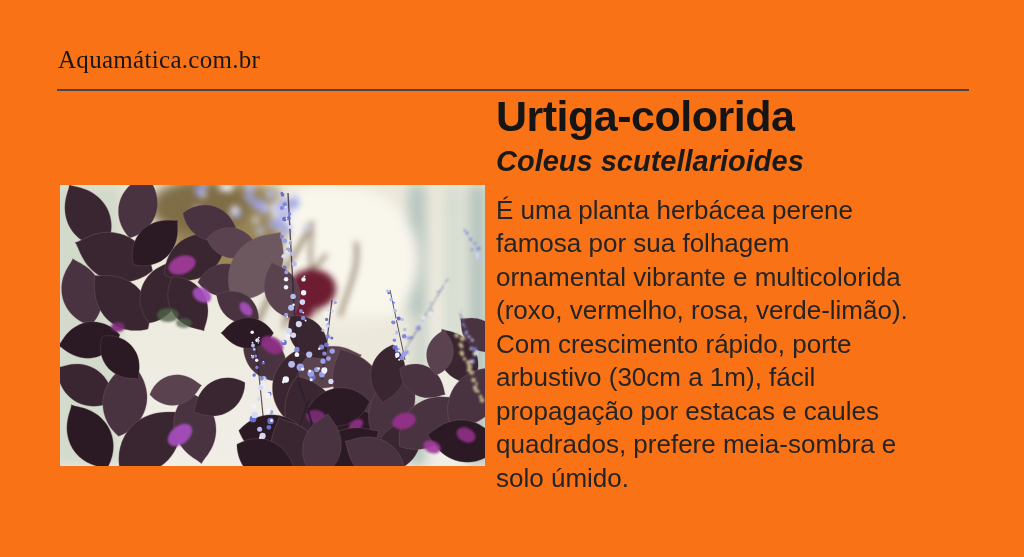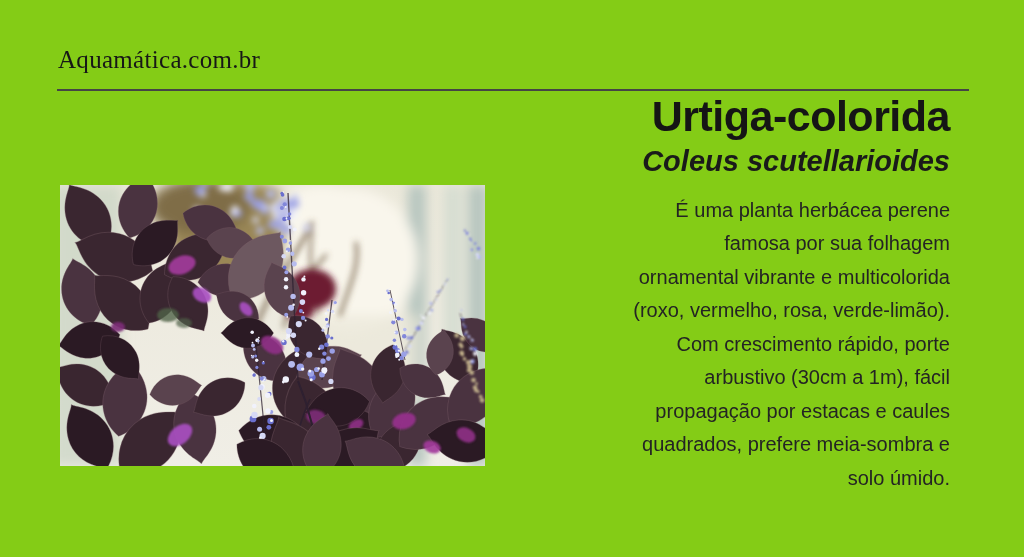--- a/index.html
+++ b/index.html
@@ -1,47 +1,47 @@
 <!DOCTYPE html>
 <html><head>
 <meta charset="utf-8">
 <style>
   html,body{margin:0;padding:0;background:#fff;}
   .canvas{
-    position:relative; width:1024px; height:557px; background:#84cc16;
+    position:relative; width:1024px; height:557px; background:#f97316;
     overflow:hidden; font-family:"Liberation Sans", sans-serif;
   }
   .site-name{
     position:absolute; left:58px; top:46px;
     font-family:"Liberation Serif", serif;
     font-size:25px; color:#171717; letter-spacing:0.3px;
   }
   .divider{
     position:absolute; left:57px; top:89px; width:912px; height:2px;
     background:#454545;
   }
   .photo{
     position:absolute; left:60px; top:185px; width:425px; height:281px;
     margin:0; overflow:hidden;
   }
   .photo svg{display:block; width:425px; height:281px;}
   .content{
     position:absolute; left:496px; top:92px; width:454px;
-    text-align:right; color:#1a1a1a;
+    text-align:left; color:#1a1a1a;
   }
   .title{
     margin:0; font-size:43px; font-weight:bold; letter-spacing:-0.5px;
     line-height:1.12; color:#151515;
   }
   .sci-name{
     margin:5px 0 0; font-size:29px; font-style:italic; font-weight:700;
     line-height:1.15; color:#1a1a1a;
   }
   .body-text{
-    margin:15px 0 0; font-size:20px; line-height:33.5px; color:#242424;
+    margin:15px 0 0; font-size:26px; line-height:33.5px; color:#242424;
     white-space:pre-line;
   }
 </style>
 </head>
 <body>
 
 <div class="canvas">
 
   <div class="site-name">Aquamática.com.br</div>
 

